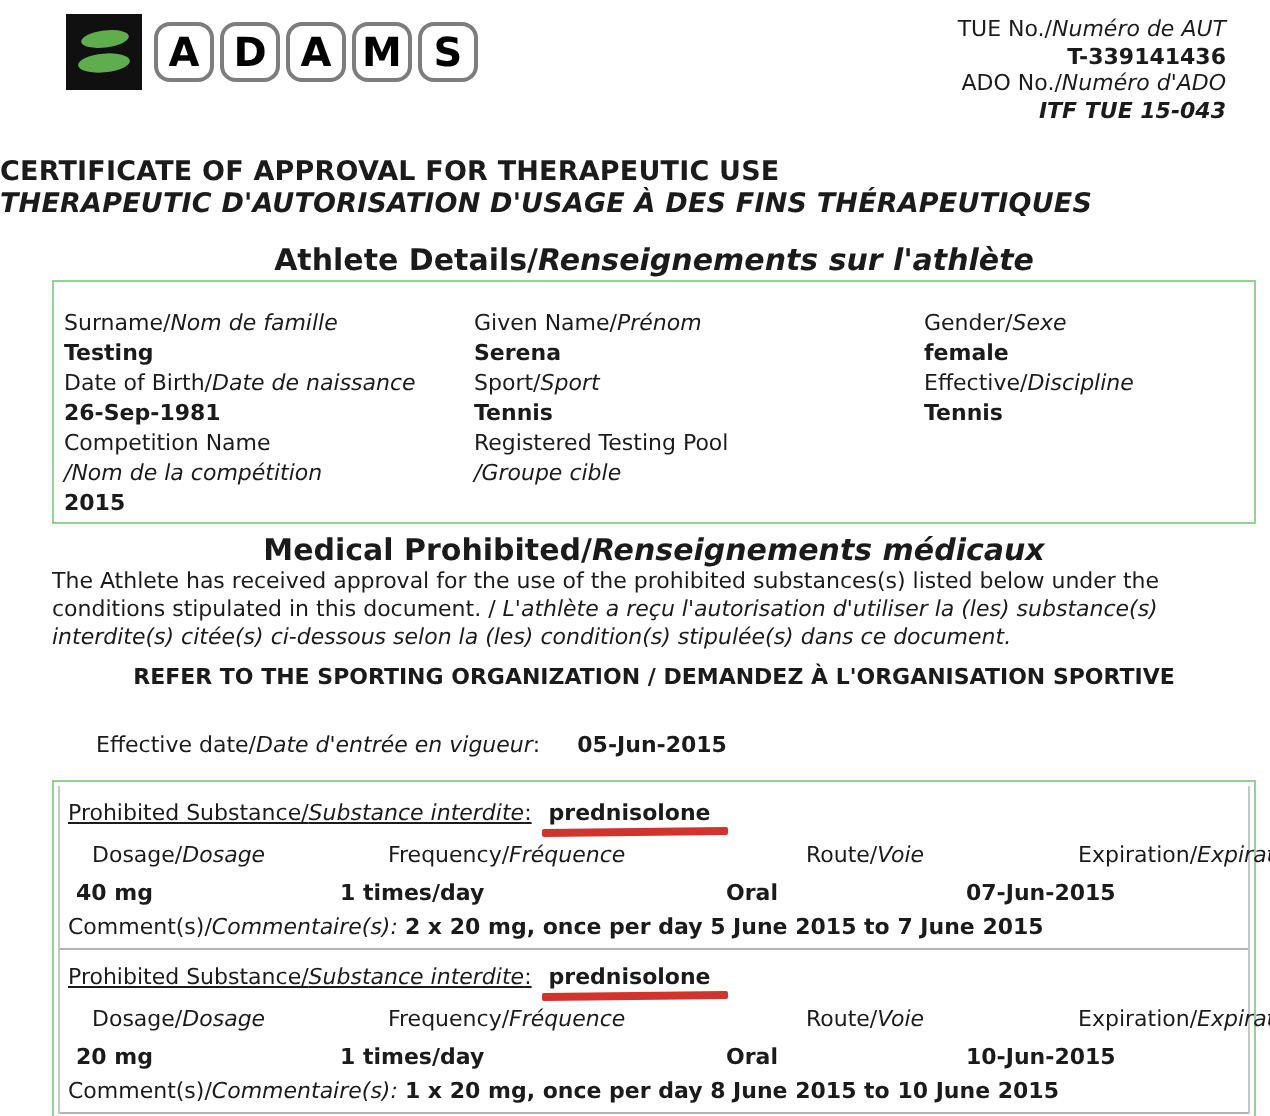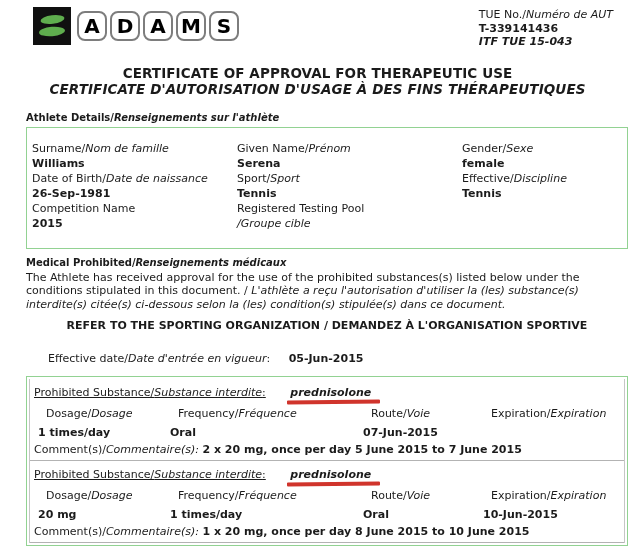--- a/index.html
+++ b/index.html
@@ -15,28 +15,28 @@
   
   .topbar { display:flex; justify-content:space-between; align-items:flex-start; padding:7px 22px 0 33px; }
   .logo { display:flex; align-items:center; gap:3px; }
   .logo-mark { width:38px; height:38px; display:block; margin-right:3px; }
   .leaf { fill:var(--logo-leaf,#5fae4e); }
   .tile {
     width:30px; height:30px; border:2.5px solid #7d7d7d; border-radius:8px;
     display:flex; align-items:center; justify-content:center;
     font-weight:bold; font-size:20px; color:#000; background:#fff;
   }
-  .refblock { font-size:11px; line-height:13.5px; padding-top:1px; }
-
-  
-  .title { text-align:center; margin-top:16px; font-weight:bold; font-size:13.5px; line-height:16px; letter-spacing:0.1px; }
+  .refblock { text-align:right; font-size:11px; line-height:13.5px; padding-top:1px; }
+
+  
+  .title { margin-top:16px; font-weight:bold; font-size:13.5px; line-height:16px; letter-spacing:0.1px; }
 
   
   .blk { margin-left:26px; margin-right:7px; }
-  .sec-head { font-size:10px; font-weight:bold; line-height:15px; }
+  .sec-head { font-size:15px; font-weight:bold; line-height:15px;text-align:center; }
   .greenbox { border:1.5px solid var(--green-border,#92d292); }
 
   
   .athlete-head { margin-top:13px; margin-bottom:2px; }
   .athlete-grid {
     display:grid; grid-template-columns:205px 225px 1fr;
     padding:13px 4px 2px 5px; line-height:15px;
   }
   .cell .val { font-weight:bold; min-height:15px; }
   .cell .fr-block { display:block; }
@@ -52,27 +52,27 @@
   
   .effective { margin-top:19px;margin-left:48px; }
   .effective .eff-value { margin-left:15px; }
 
   
   .subsbox { margin-top:11px; padding:2px 2px; }
   .subs-inner { border-left:1px solid #c6c6c6; border-right:1px solid #c6c6c6; }
   .entry { padding:6px 6px 3px 4px; border-bottom:1px solid #b3b3b3; }
   .ps-line { line-height:15px; margin-bottom:7px; }
   .ps-label { text-decoration:underline; }
-  .subst-name { font-weight:bold; margin-left:21px; position:relative; display:inline-block;font-style:italic; }
+  .subst-name { font-weight:bold; margin-left:5px; position:relative; display:inline-block; }
   .subst-name::after {
     content:""; position:absolute; left:-3px; right:-9px; bottom:-4px; height:4px;
     background:var(--red-underline,#d0342c); transform:rotate(-0.6deg); border-radius:1px;
   }
   .cols { display:grid; grid-template-columns:132px 193px 120px 1fr; line-height:14px; }
-  .cols.labels { padding-left:12px; margin-bottom:4px; }
+  .cols.labels { padding-left:12px; margin-bottom:4px;gap:16px; }
   .cols.values { padding-left:4px; font-weight:bold; line-height:15px; margin-bottom:2px; }
   .comment { line-height:15px; padding-left:0; }
 </style>
 </head>
 <body>
 
 <div class="page">
 
   <div class="topbar">
     <div class="logo">
@@ -83,36 +83,37 @@
       </svg>
       <span class="tile">A</span>
       <span class="tile">D</span>
       <span class="tile">A</span>
       <span class="tile">M</span>
       <span class="tile">S</span>
     </div>
     <div class="refblock">
       <div><span>TUE No./</span><i>Numéro de AUT</i></div>
       <div><b>T-339141436</b></div>
+      <div><span>ADO No./</span><i>Numéro d'ADO</i></div>
       <div><b><i>ITF TUE 15-043</i></b></div>
     </div>
   </div>
 
   <div class="title">
     <div>CERTIFICATE OF APPROVAL FOR THERAPEUTIC USE</div>
-    <div><i>CERTIFICATE D'AUTORISATION D'USAGE À DES FINS THÉRAPEUTIQUES</i></div>
+    <div><i>THERAPEUTIC D'AUTORISATION D'USAGE À DES FINS THÉRAPEUTIQUES</i></div>
   </div>
 
   <div class="blk athlete-head sec-head">
     <span>Athlete Details/</span><i>Renseignements sur l'athlète</i>
   </div>
   <div class="blk greenbox athlete-grid">
     <div class="cell">
       <div class="lab"><span>Surname/</span><i>Nom de famille</i></div>
-      <div class="val">Williams</div>
+      <div class="val">Testing</div>
     </div>
     <div class="cell">
       <div class="lab"><span>Given Name/</span><i>Prénom</i></div>
       <div class="val">Serena</div>
     </div>
     <div class="cell">
       <div class="lab"><span>Gender/</span><i>Sexe</i></div>
       <div class="val">female</div>
     </div>
     <div class="cell">
@@ -121,21 +122,21 @@
     </div>
     <div class="cell">
       <div class="lab"><span>Sport/</span><i>Sport</i></div>
       <div class="val">Tennis</div>
     </div>
     <div class="cell">
       <div class="lab"><span>Effective/</span><i>Discipline</i></div>
       <div class="val">Tennis</div>
     </div>
     <div class="cell">
-      <div class="lab"><span>Competition Name</span></div>
+      <div class="lab"><span>Competition Name</span><i class="fr-block">/Nom de la compétition</i></div>
       <div class="val">2015</div>
     </div>
     <div class="cell">
       <div class="lab"><span>Registered Testing Pool</span><i class="fr-block">/Groupe cible</i></div>
       <div class="val"></div>
     </div>
     <div class="cell">
       <div class="lab"><span></span></div>
       <div class="val"></div>
     </div>
@@ -165,20 +166,21 @@
           <span class="ps-label"><span>Prohibited Substance/</span><i>Substance interdite</i><span>:</span></span>
           <span class="subst-name">prednisolone</span>
         </div>
         <div class="cols labels">
           <span><span>Dosage/</span><i>Dosage</i></span>
           <span><span>Frequency/</span><i>Fréquence</i></span>
           <span><span>Route/</span><i>Voie</i></span>
           <span><span>Expiration/</span><i>Expiration</i></span>
         </div>
         <div class="cols values">
+          <span>40 mg</span>
           <span>1 times/day</span>
           <span>Oral</span>
           <span>07-Jun-2015</span>
         </div>
         <div class="comment">
           <span>Comment(s)/</span><i>Commentaire(s):</i>
           <b>2 x 20 mg, once per day 5 June 2015 to 7 June 2015</b>
         </div>
       </div>
 

